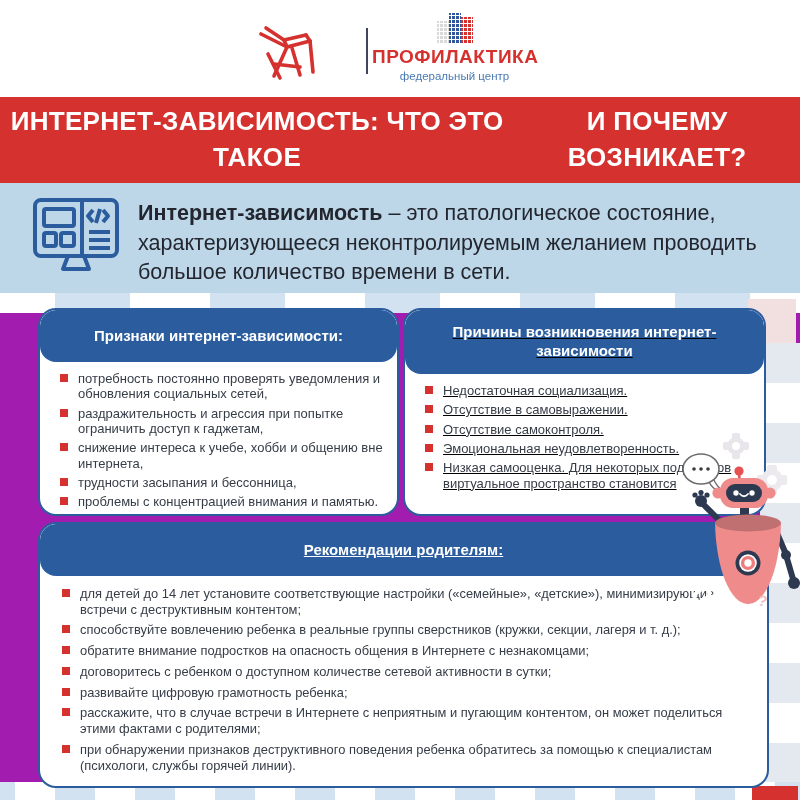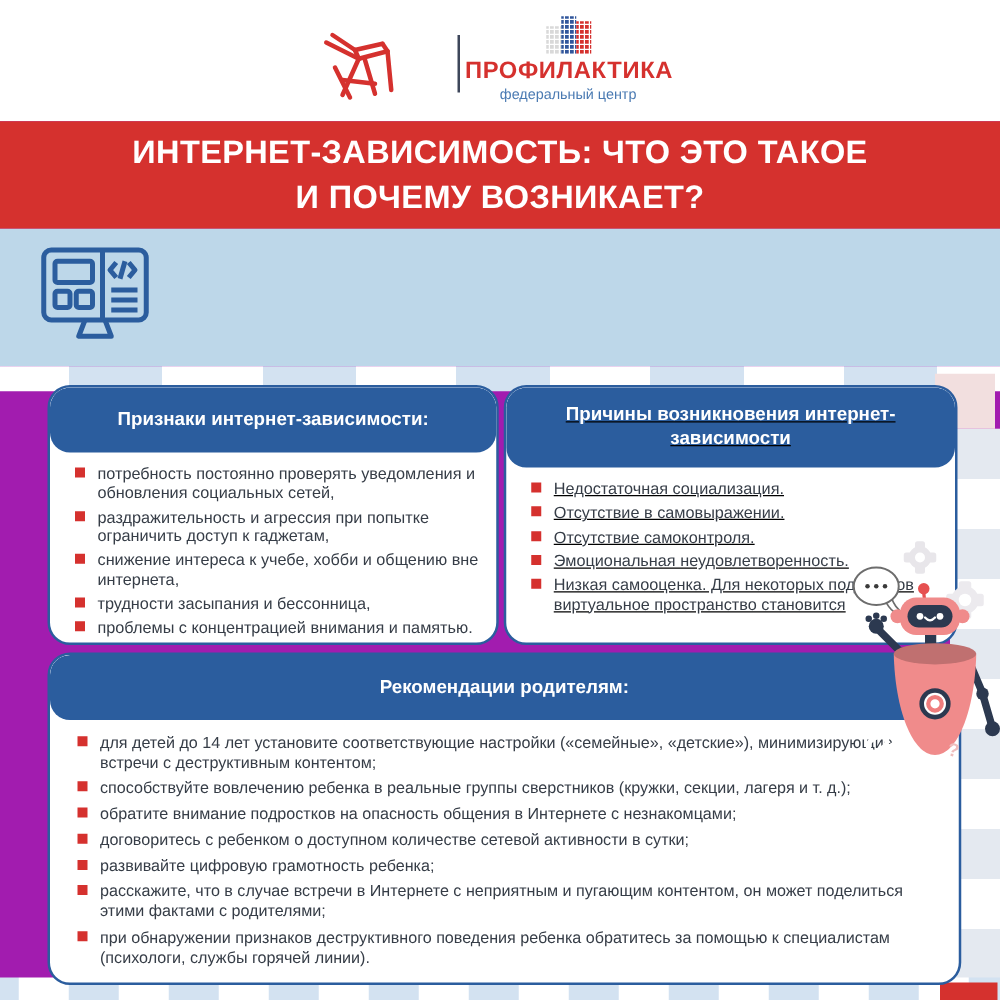--- a/index.html
+++ b/index.html
@@ -10,21 +10,21 @@
   .top-header{position:absolute;left:0;top:0;width:800px;height:97px;background:#ffffff;}
   .chair-logo{position:absolute;left:250px;top:20px;}
   .logo-divider{position:absolute;left:366px;top:28px;width:2px;height:46px;background:#3d465a;}
   .brand-block{position:absolute;left:372px;top:12px;width:165px;text-align:center;}
   .brand-flag{display:block;margin:0 auto 2px auto;}
   .brand-name{color:#d5312e;font-weight:800;font-size:19px;letter-spacing:.5px;}
   .brand-sub{color:#4a7ab2;font-size:11.5px;margin-top:2px;}
 
   
   .banner{position:absolute;left:0;top:97px;width:800px;height:86px;background:#d5312e;
-          display:flex;flex-direction:column;justify-content:center;align-items:center;}
+          display:flex;flex-direction:row;justify-content:center;align-items:center;}
   .banner .t{color:#ffffff;font-weight:800;font-size:26px;line-height:1.38;letter-spacing:.3px;text-align:center;}
 
   
   .def-band{position:absolute;left:0;top:183px;width:800px;height:110px;background:#bdd7e9;}
   .def-icon{position:absolute;left:30px;top:12px;}
   .def-text{position:absolute;left:138px;top:16px;width:632px;font-size:21.5px;line-height:1.38;color:#23262e;}
   .def-text b{font-weight:800;}
 
   
   .checker-top{position:absolute;left:0;top:293px;width:800px;height:20px;
@@ -38,21 +38,21 @@
 
   
   .panel{position:absolute;background:#ffffff;border:2px solid #2b5d9e;border-radius:18px;z-index:2;overflow:hidden;}
   .panel-head{background:#2b5d9e;border-radius:16px;color:#ffffff;font-weight:800;text-align:center;
               display:flex;align-items:center;justify-content:center;padding:6px 14px;font-size:15px;line-height:1.25;}
   .panel-signs{left:38px;top:308px;width:357px;height:204px;}
   .panel-causes{left:403px;top:308px;width:359px;height:204px;text-decoration:underline;}
   .panel-reco{left:38px;top:522px;width:727px;height:262px;}
   .panel-signs .panel-head{height:40px;}
   .panel-causes .panel-head{height:52px;}
-  .panel-reco .panel-head{height:40px;}
+  .panel-reco .panel-head{height:40px;text-decoration:underline;}
 
   .items{padding:9px 14px 6px 20px;display:flex;flex-direction:column;gap:4px;}
   .item{display:flex;gap:10px;align-items:flex-start;font-size:13px;line-height:1.18;color:#363d47;}
   .item .sq{flex:0 0 auto;width:8px;height:8px;background:#d5312e;margin-top:3px;}
   .panel-reco .items{padding:10px 20px 6px 22px;gap:5px;}
   .panel-reco .item{font-size:12.9px;line-height:1.22;}
 
   
   .robot{position:absolute;left:648px;top:428px;z-index:5;}
   .q-glyph{position:absolute;left:758px;top:592px;z-index:6;color:#eebdbd;font-size:15px;font-weight:700;transform:rotate(12deg);}
@@ -116,20 +116,23 @@
         <rect x="31" y="38" width="13" height="13" rx="2"></rect>
         <path d="M63,15 L58,21 L63,27"></path>
         <path d="M73,15 L78,21 L73,27"></path>
         <line x1="70" y1="14" x2="66" y2="28"></line>
         <line x1="59" y1="37" x2="80" y2="37"></line>
         <line x1="59" y1="45" x2="80" y2="45"></line>
         <line x1="59" y1="53" x2="80" y2="53"></line>
         <path d="M38,61 L33,74 L59,74 L54,61"></path>
       </g>
     </svg>
+    <div class="def-text">
+      <b>Интернет-зависимость</b><span> – это патологическое состояние, характеризующееся неконтролируемым желанием проводить большое количество времени в сети.</span>
+    </div>
   </div>
 
   <div class="checker-top"></div>
   <div class="pink-square"></div>
   <div class="checker-right"></div>
   <div class="checker-bottom"></div>
   <div class="red-square"></div>
 
   <div class="panel panel-signs">
     <div class="panel-head">Признаки интернет-зависимости:</div>

